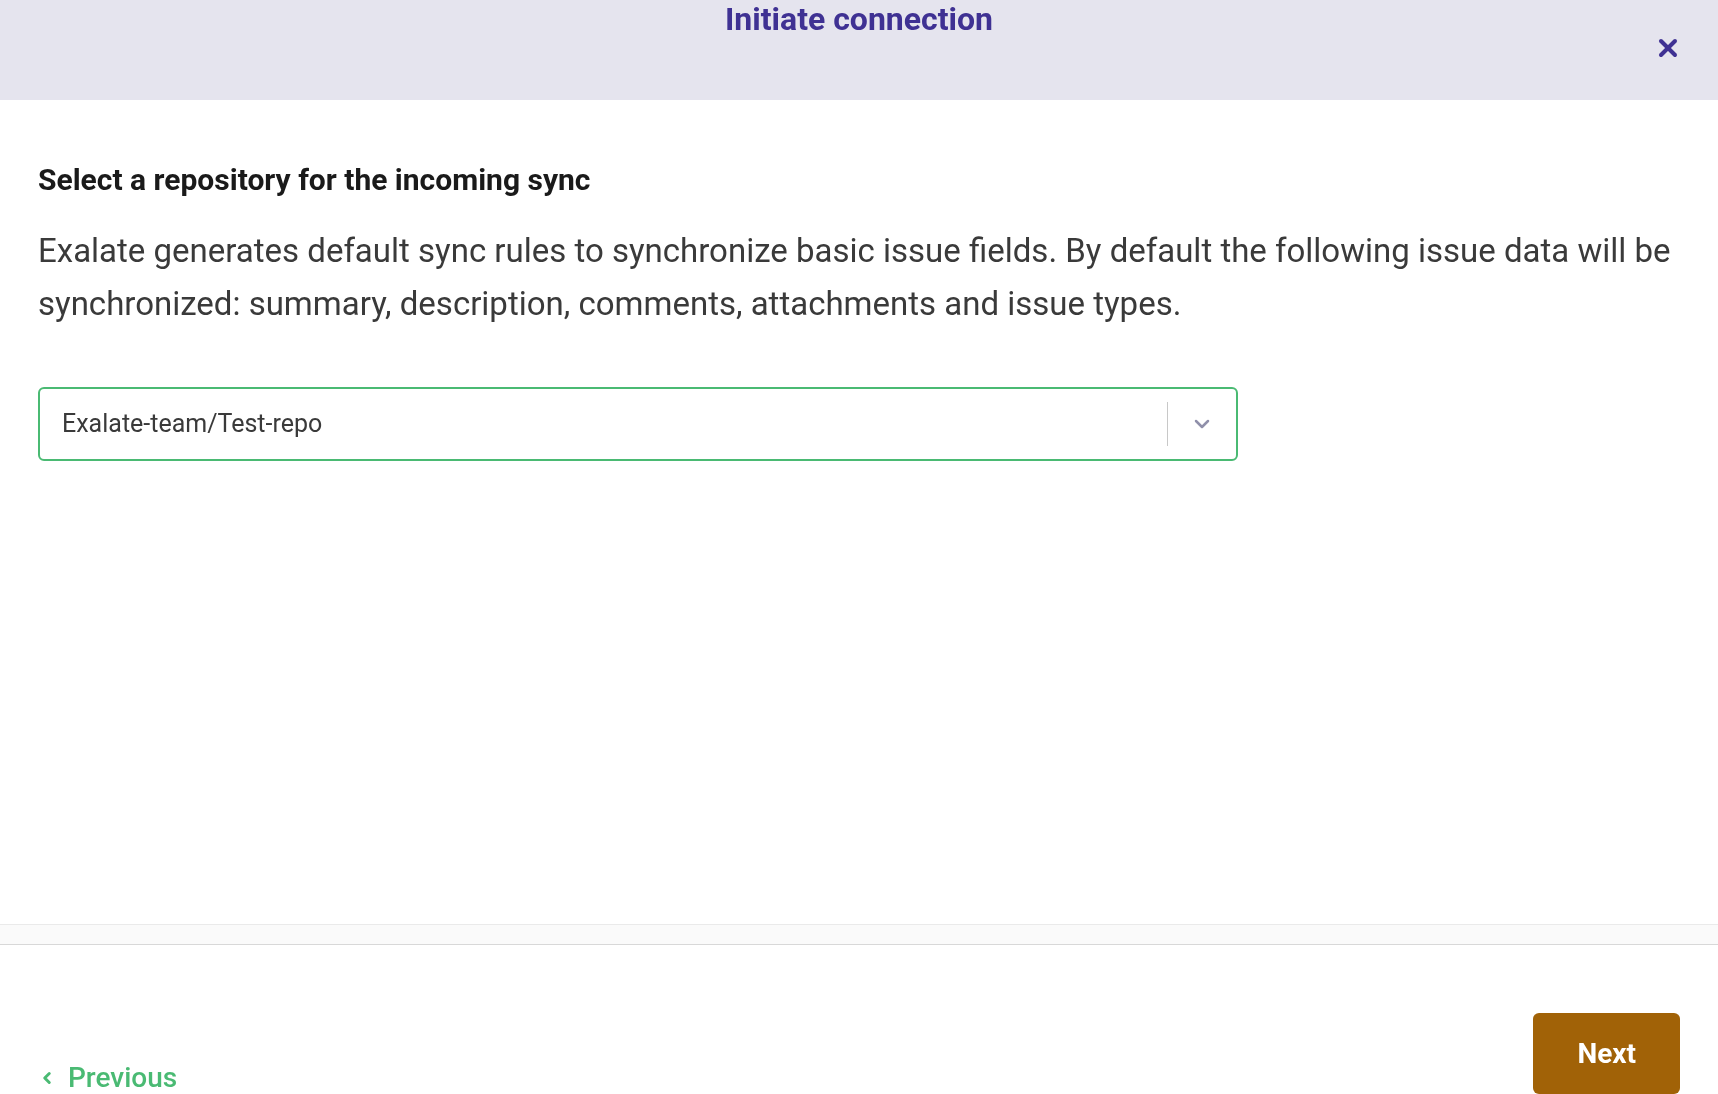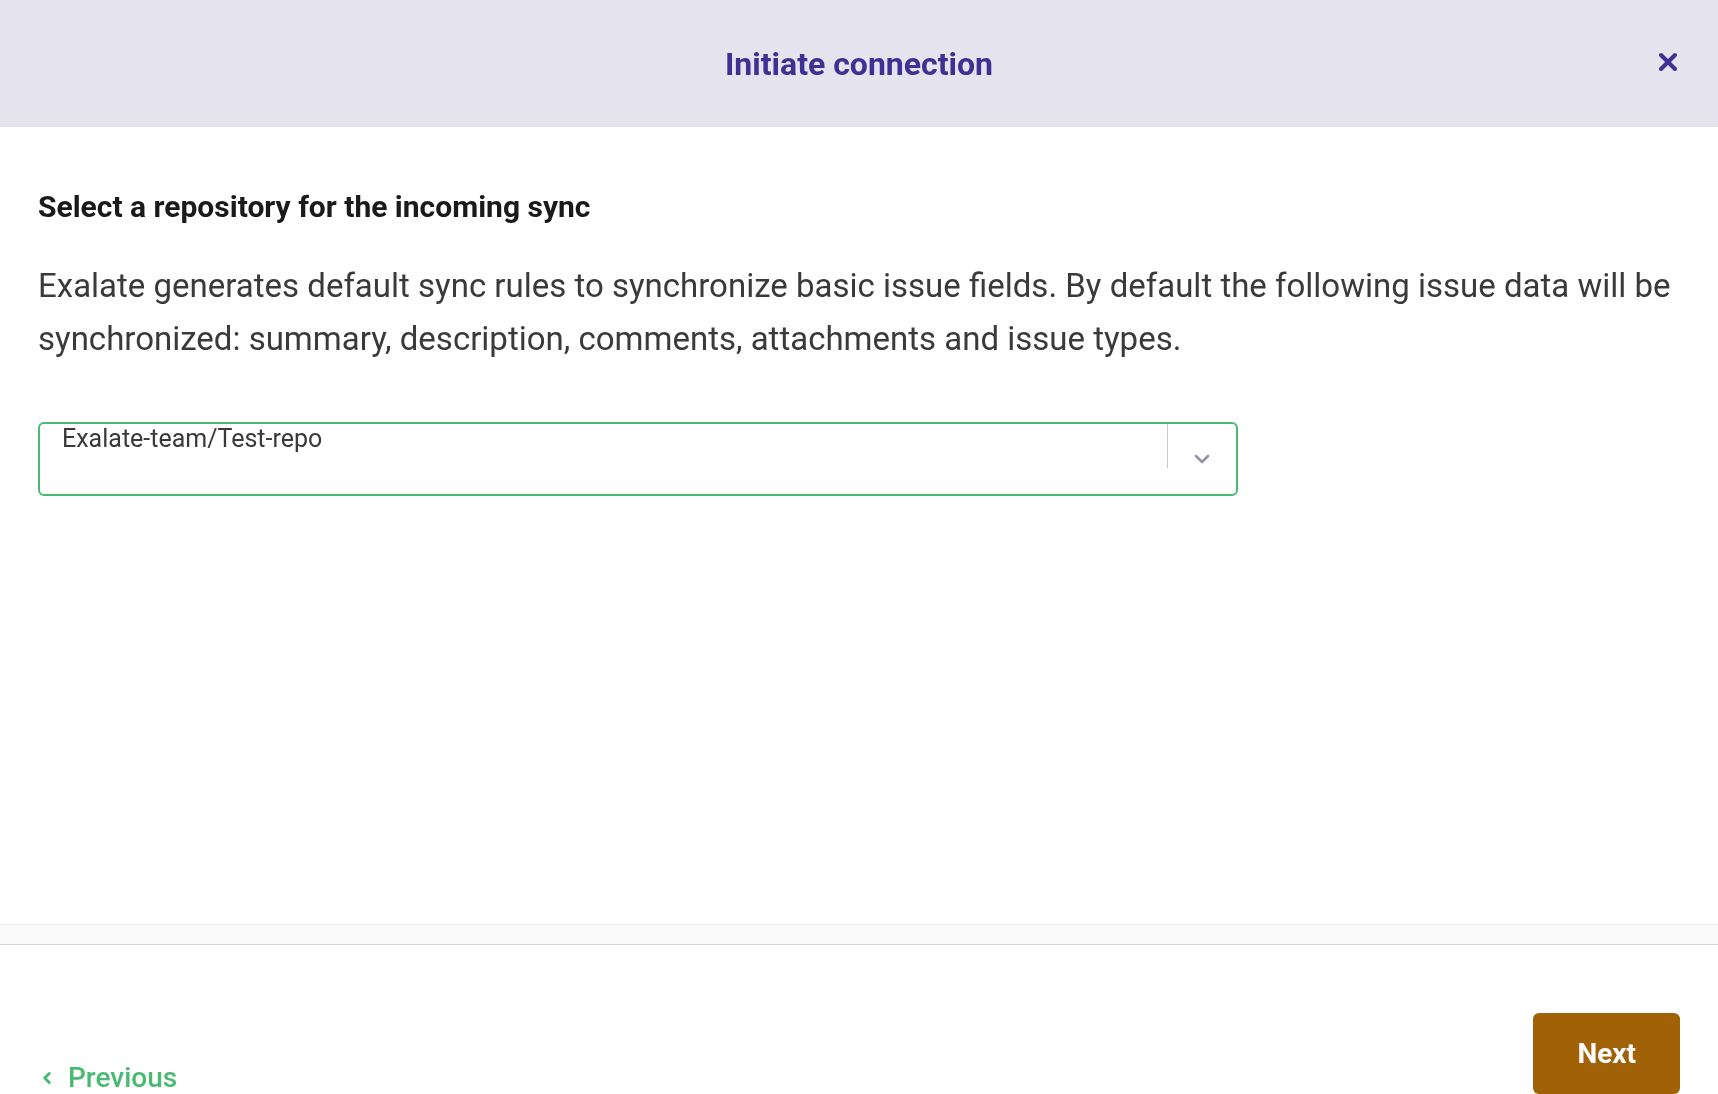--- a/index.html
+++ b/index.html
@@ -11,23 +11,22 @@
     body {
       background: #fff;
       width: 1718px;
       height: 1094px;
       position: relative;
       display: flex;
       flex-direction: column;
     }
     .header {
       background: #e5e4ee;
-      height: 127px;
+      height: 100px;
       display: flex;
-      align-items: center;
       justify-content: center;
       position: relative;
       width: 100%;
     }
     .header-title {
       color: #3f3193;
       font-size: 32px;
       font-weight: 700;
     }
     .close-btn {
@@ -46,21 +45,21 @@
       height: 24px;
     }
     .content {
       padding: 62px 38px 0 38px;
       flex: 1;
     }
     .section-heading {
       color: #1a1a1a;
       font-size: 30px;
       font-weight: 700;
-      margin-bottom: 36px;
+      margin-bottom: 28px;
     }
     .description {
       color: #3a3a3a;
       font-size: 33px;
       line-height: 1.6;
       margin-bottom: 56px;
     }
     .field-label {
       color: #1a1a1a;
       font-size: 25px;
@@ -70,20 +69,21 @@
     .required-mark {
       color: #e74c3c;
       font-weight: 700;
     }
     .select-wrapper {
       width: 1200px;
       height: 74px;
       border: 2px solid #4aba73;
       border-radius: 6px;
       display: flex;
+      align-items: center;
       background: #fff;
       cursor: pointer;
     }
     .select-value {
       flex: 1;
       padding: 0 22px;
       color: #3a3a3a;
       font-size: 25px;
     }
     .select-divider {

